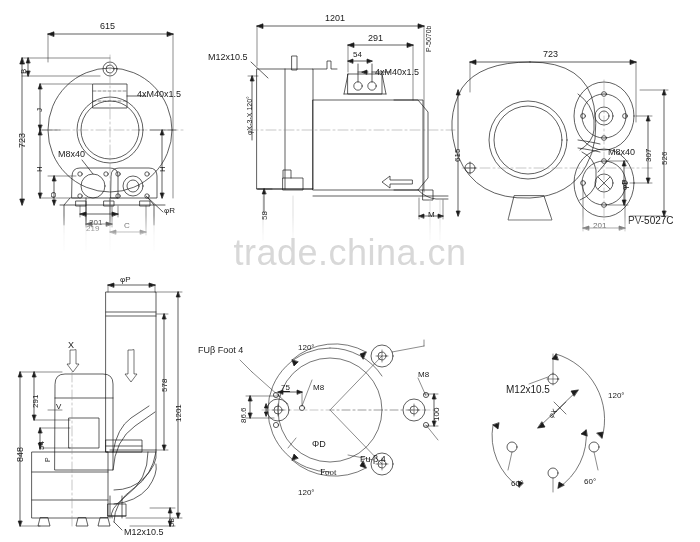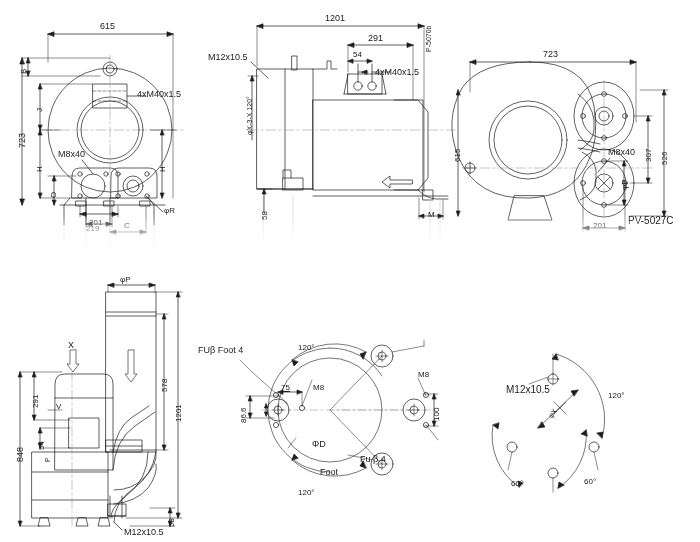--- a/index.html
+++ b/index.html
@@ -561,23 +561,24 @@
   <div class="lbl" style="left:198px; top:346px;">FUβ Foot 4</div>
   <div class="lbl sm" style="left:298px; top:344px;">120°</div>
   <div class="lbl sm" style="left:298px; top:489px;">120°</div>
   <div class="lbl sm" style="left:281px; top:384px;text-decoration:underline;">75</div>
   <div class="lbl sm rot90" style="left:240px; top:423px;">86.6</div>
   <div class="lbl sm rot90" style="left:433px; top:421px;">100</div>
   <div class="lbl sm" style="left:313px; top:384px;">M8</div>
   <div class="lbl sm" style="left:418px; top:371px;">M8</div>
   <div class="lbl" style="left:312px; top:440px;">ΦD</div>
   <div class="lbl" style="left:320px; top:455px;padding-left:40px;">Fu β 4</div>
-  <div class="lbl" style="left:320px; top:468px;">Foot</div>
+  <div class="lbl" style="left:320px; top:468px;font-family:Liberation Serif, serif;">Foot</div>
 
   <div class="lbl bg" style="left:506px; top:385px;">M12x10.5</div>
   <div class="lbl sm" style="left:608px; top:392px;">120°</div>
   <div class="lbl sm" style="left:511px; top:480px;">60°</div>
   <div class="lbl sm" style="left:584px; top:478px;">60°</div>
   <div class="lbl xs rot-ccw" style="left:547px; top:415px;">φX</div>
 
   <div class="wm-fade"></div>
+  <div class="watermark">trade.china.cn</div>
 
 </div>
 
 </body></html>

